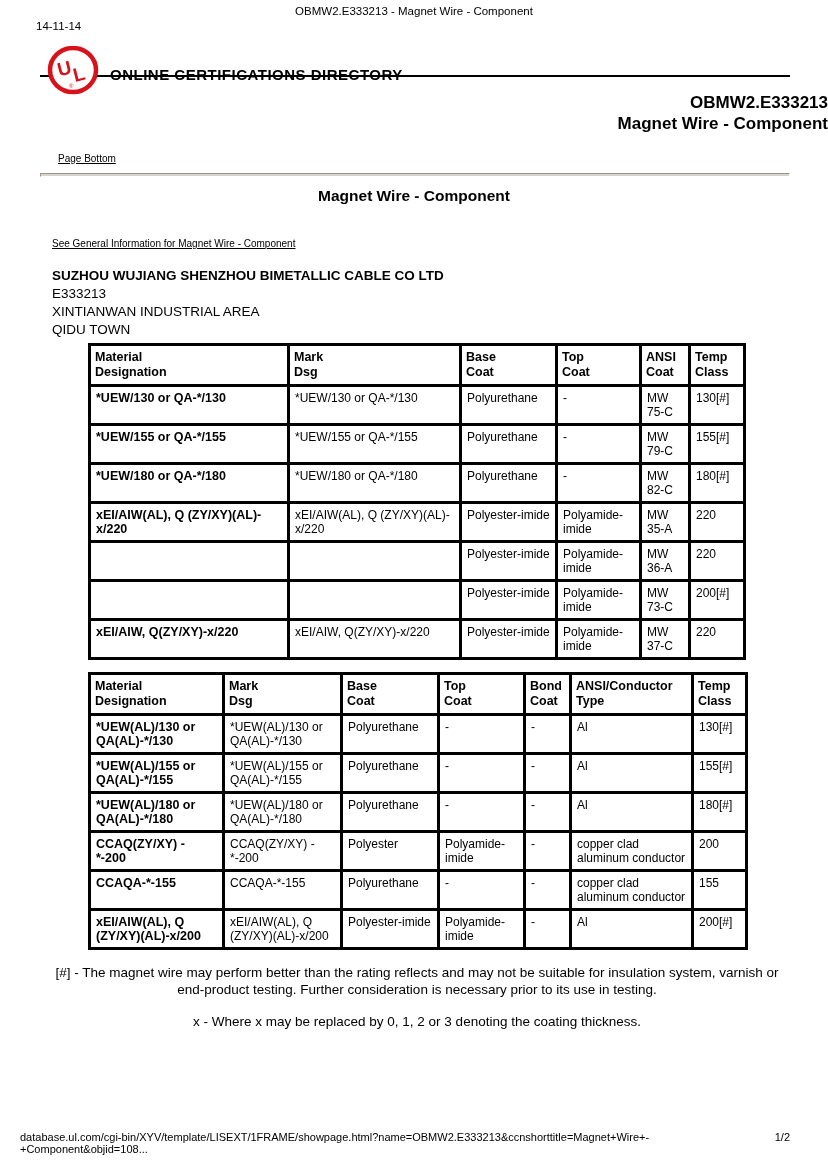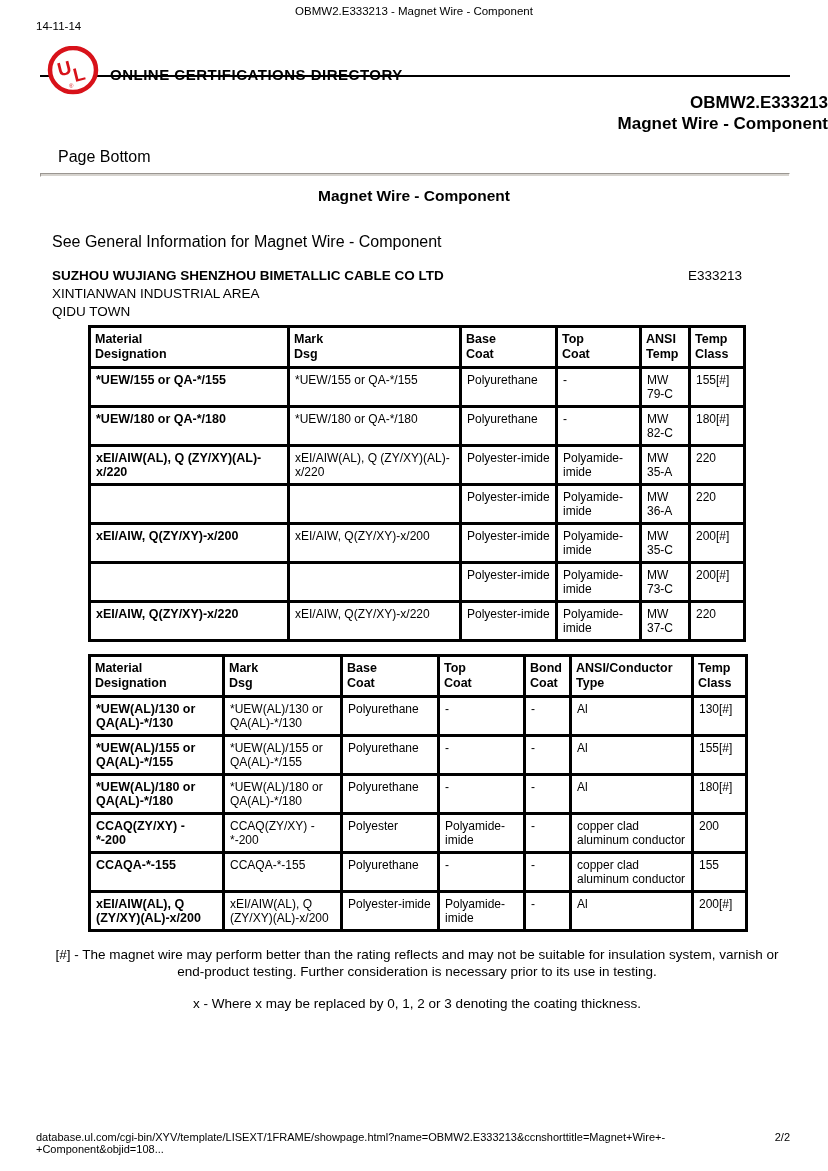--- a/index.html
+++ b/index.html
@@ -19,33 +19,33 @@
 
   
   .masthead { position: relative; height: 44px; margin: 14px 38px 0 40px; }
   .masthead-line { position: absolute; left: 0; right: 0; top: 27px; height: 2px; background: #000; }
   .ul-logo { position: absolute; left: 6px; top: -2px; z-index: 2; }
   .dir-title { position: absolute; left: 70px; top: 18px; font-weight: bold; font-size: 15px; letter-spacing: .5px; z-index: 2; }
 
   
   .title-block { text-align: right; font-weight: bold; font-size: 17px; line-height: 21px; }
 
-  .link { color: #000; font-size: 16px; cursor: pointer; }
+  .link { color: #000; text-decoration: underline; font-size: 10px; cursor: pointer; }
   .page-bottom-wrap { margin: 14px 0 0 58px; height: 18px; }
   .rule {
     margin: 7px 38px 0 40px; height: 4px;
     background: #d6d3ce;
     border: 1px solid #9a9691; border-right-color: #fff; border-bottom-color: #fff;
   }
 
   .section-title { margin-top: 10px; text-align: center; font-weight: bold; font-size: 15.5px; }
   .gi-wrap { margin: 28px 0 12px 52px; height: 18px; }
 
   .company { margin: 16px 86px 0 52px; font-size: 13.5px; }
-  .company-row { display: flex; justify-content: space-between; line-height: 18px; }
+  .company-row { display: flex; justify-content: space-between; line-height: 18px; flex-direction: column; }
   .company-name { font-weight: bold; }
   .address-line { line-height: 18px; }
 
   
   table { border-collapse: collapse; table-layout: fixed; margin-left: 88px; background: #fff; }
   #table1 { margin-top: 4px; width: 655px; }
   #table2 { margin-top: 12px; width: 657px; }
   table, th, td { border: 3px solid #000; }
   th { font-size: 12.5px; font-weight: bold; text-align: left; vertical-align: middle;
        padding: 4px 4px; white-space: pre-line; line-height: 15px; }
@@ -59,21 +59,21 @@
   #table2 th:nth-child(1){width:134px} #table2 th:nth-child(2){width:118px}
   #table2 th:nth-child(3){width:97px}  #table2 th:nth-child(4){width:86px}
   #table2 th:nth-child(5){width:46px}  #table2 th:nth-child(6){width:122px}
   #table2 th:nth-child(7){width:54px}
 
   
   .notes { margin: 14px 40px 16px 46px; width: 742px; font-size: 13.5px; line-height: 17px; text-align: center; }
   .note + .note { margin-top: 15px; }
 
   
-  .print-footer { position: absolute; left: 36px; right: 38px; bottom: 16px;
+  .print-footer { position: absolute; left: 20px; right: 38px; bottom: 16px;
     display: flex; justify-content: space-between; font-size: 11px; }
 </style>
 </head>
 <body>
 
 <div class="print-header">
   <span class="ph-date">14-11-14</span>
   <div class="ph-title">OBMW2.E333213 - Magnet Wire - Component</div>
 </div>
 
@@ -121,27 +121,35 @@
       <tr>
         <th>Material
 Designation</th>
         <th>Mark
 Dsg</th>
         <th>Base
 Coat</th>
         <th>Top
 Coat</th>
         <th>ANSI
-Temp</th>
+Coat</th>
         <th>Temp
 Class</th>
       </tr>
     </thead>
   <tbody>
       <tr>
+        <td>*UEW/130 or QA-*/130</td>
+        <td>*UEW/130 or QA-*/130</td>
+        <td>Polyurethane</td>
+        <td>-</td>
+        <td>MW 75-C</td>
+        <td>130[#]</td>
+      </tr>
+      <tr>
         <td>*UEW/155 or QA-*/155</td>
         <td>*UEW/155 or QA-*/155</td>
         <td>Polyurethane</td>
         <td>-</td>
         <td>MW 79-C</td>
         <td>155[#]</td>
       </tr>
       <tr>
         <td>*UEW/180 or QA-*/180</td>
         <td>*UEW/180 or QA-*/180</td>
@@ -158,28 +166,20 @@
         <td>MW 35-A</td>
         <td>220</td>
       </tr>
       <tr>
         <td></td>
         <td></td>
         <td>Polyester-imide</td>
         <td>Polyamide-imide</td>
         <td>MW 36-A</td>
         <td>220</td>
-      </tr>
-      <tr>
-        <td>xEI/AIW, Q(ZY/XY)-x/200</td>
-        <td>xEI/AIW, Q(ZY/XY)-x/200</td>
-        <td>Polyester-imide</td>
-        <td>Polyamide-imide</td>
-        <td>MW 35-C</td>
-        <td>200[#]</td>
       </tr>
       <tr>
         <td></td>
         <td></td>
         <td>Polyester-imide</td>
         <td>Polyamide-imide</td>
         <td>MW 73-C</td>
         <td>200[#]</td>
       </tr>
       <tr>
@@ -270,14 +270,14 @@
     </tbody>
 </table>
 
 <div class="notes">
   <div class="note">[#] - The magnet wire may perform better than the rating reflects and may not be suitable for insulation system, varnish or end-product testing. Further consideration is necessary prior to its use in testing.</div>
   <div class="note">x - Where x may be replaced by 0, 1, 2 or 3 denoting the coating thickness.</div>
 </div>
 
 <div class="print-footer">
   <span>database.ul.com/cgi-bin/XYV/template/LISEXT/1FRAME/showpage.html?name=OBMW2.E333213&amp;ccnshorttitle=Magnet+Wire+-+Component&amp;objid=108...</span>
-  <span>2/2</span>
+  <span>1/2</span>
 </div>
 
 </body></html>

